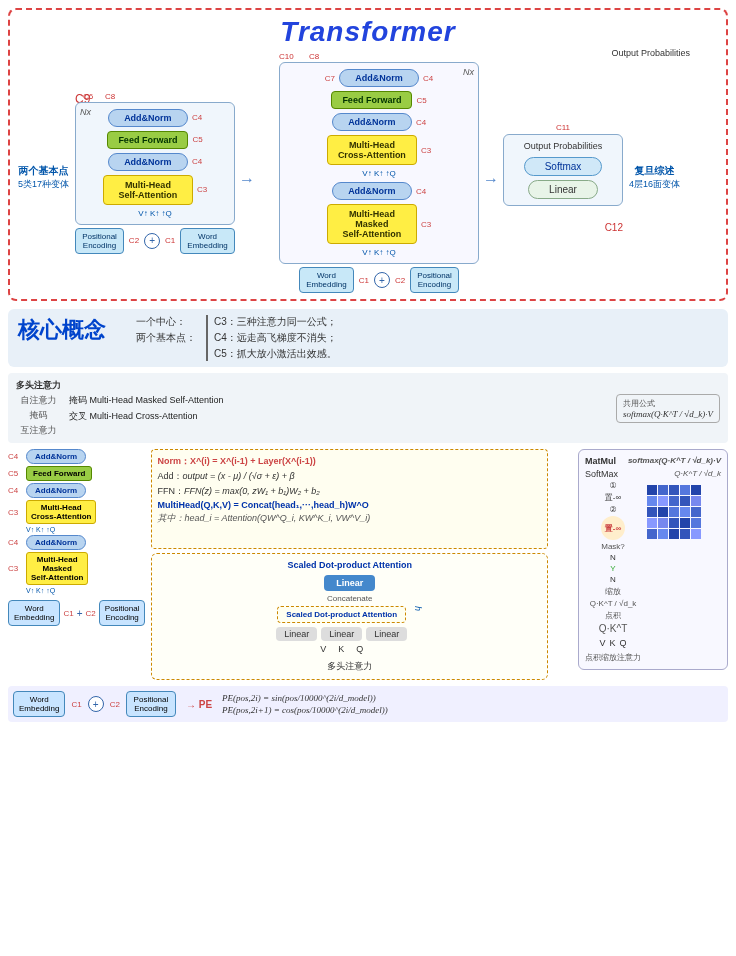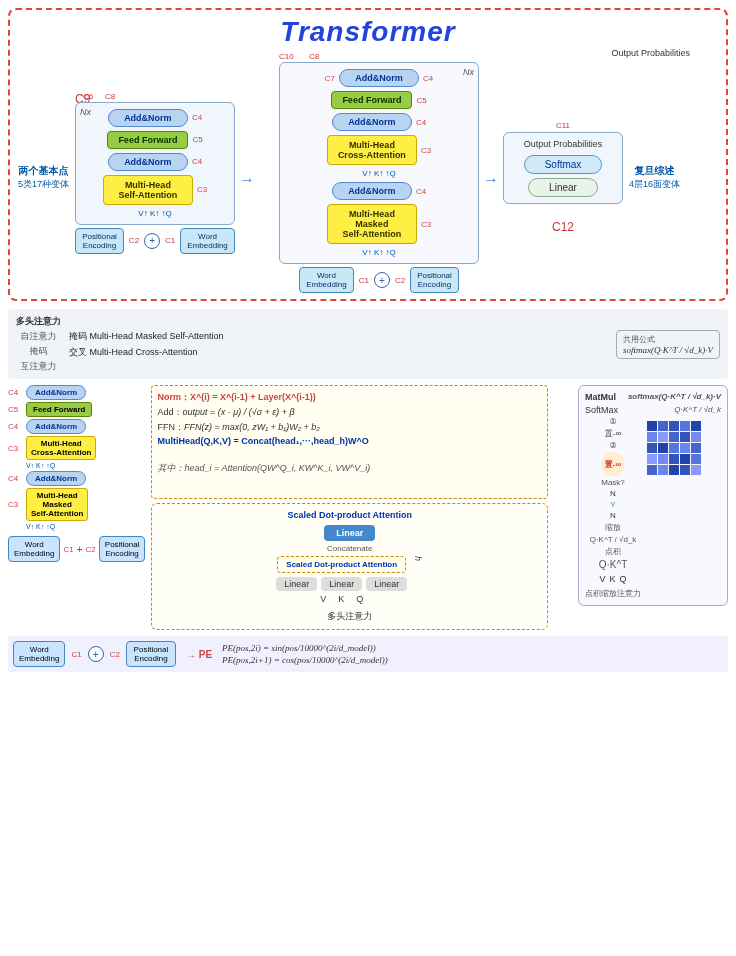--- a/index.html
+++ b/index.html
@@ -448,31 +448,45 @@
 
       <div style="font-size:16px; color:#5588cc;">→</div>
 
       <div>
         <div style="font-size:8px; color:#cc3333; margin-bottom:2px; text-align:center;">C11</div>
         <div class="output-wrapper">
           <div style="font-size:9px; color:#333; text-align:center; margin-bottom:2px;">Output Probabilities</div>
           <div class="box-softmax">Softmax</div>
           <div class="box-linear">Linear</div>
         </div>
-        <div style="font-size:12px; color:#cc3333; text-align:center; margin-top:16px;">C12</div>
+        <div style="font-size:10px; color:#cc3333; text-align:right; margin-top:16px;">C12</div>
       </div>
 
       <div class="side-label-right">
         <div style="font-size:10px; color:#0055aa; font-weight:bold;">复旦综述</div>
         <div style="font-size:9px; color:#0055aa;">4层16面变体</div>
       </div>
 
     </div>
   </div>
 
+  <div class="core-section">
+    <div style="display:flex; align-items:flex-start; gap:10px;">
+      <div class="core-title">核心概念</div>
+      <div style="display:flex; flex-direction:column; gap:2px; font-size:10px; color:#333;">
+        <div>一个中心：</div>
+        <div>两个基本点：</div>
+      </div>
+      <div style="display:flex; flex-direction:column; gap:2px; font-size:10px; color:#333; border-left:2px solid #666; padding-left:6px;">
+        <div>C3：三种注意力同一公式；</div>
+        <div>C4：远走高飞梯度不消失；</div>
+        <div>C5：抓大放小激活出效感。</div>
+      </div>
+    </div>
+  </div>
 
   <div style="background:#f0f4f8; border-radius:4px; padding:6px 8px; margin-bottom:6px; display:flex; gap:8px; align-items:center;">
 
     <div style="display:flex; flex-direction:column; align-items:center; gap:2px;">
       <div style="font-size:9px; color:#333; font-weight:bold;">多头注意力</div>
       <div style="font-size:9px; color:#555;">自注意力</div>
       <div style="font-size:9px; color:#555;">掩码</div>
       <div style="font-size:9px; color:#555;">互注意力</div>
     </div>
 
@@ -538,21 +552,21 @@
       <div style="background:#fffef0; border:1px dashed #cc8800; border-radius:4px; padding:5px; font-size:9px;">
         <div style="color:#cc4444; font-weight:bold; margin-bottom:2px;">
           <span>Norm：</span><span>X^(i) = X^(i-1) + Layer(X^(i-1))</span>
         </div>
         <div style="color:#333; margin-bottom:2px;">
           <span>Add：</span><span style="font-style:italic;">output = (x - μ) / (√σ + ε) + β</span>
         </div>
         <div style="color:#333; margin-bottom:2px;">
           <span>FFN：</span><span style="font-style:italic;">FFN(z) = max(0, zW₁ + b₁)W₂ + b₂</span>
         </div>
-        <div style="color:#0033aa; font-weight:bold; margin-bottom:16px;">MultiHead(Q,K,V) = Concat(head₁,···,head_h)W^O</div>
+        <div style="color:#0033aa; font-weight:bold; margin-bottom:2px;">MultiHead(Q,K,V) = Concat(head₁,···,head_h)W^O</div>
         <div style="color:#555; margin-bottom:18px;font-style:italic;">其中：head_i = Attention(QW^Q_i, KW^K_i, VW^V_i)</div>
       </div>
 
       <div class="sdpa-outer">
         <div style="font-size:9px; font-weight:bold; color:#0033aa; margin-bottom:2px;">Scaled Dot-product Attention</div>
 
         <div class="sdpa-box-blue">Linear</div>
         <div style="font-size:8px; color:#555;">Concatenate</div>
 
         <div style="display:flex; gap:6px; align-items:flex-start;">

